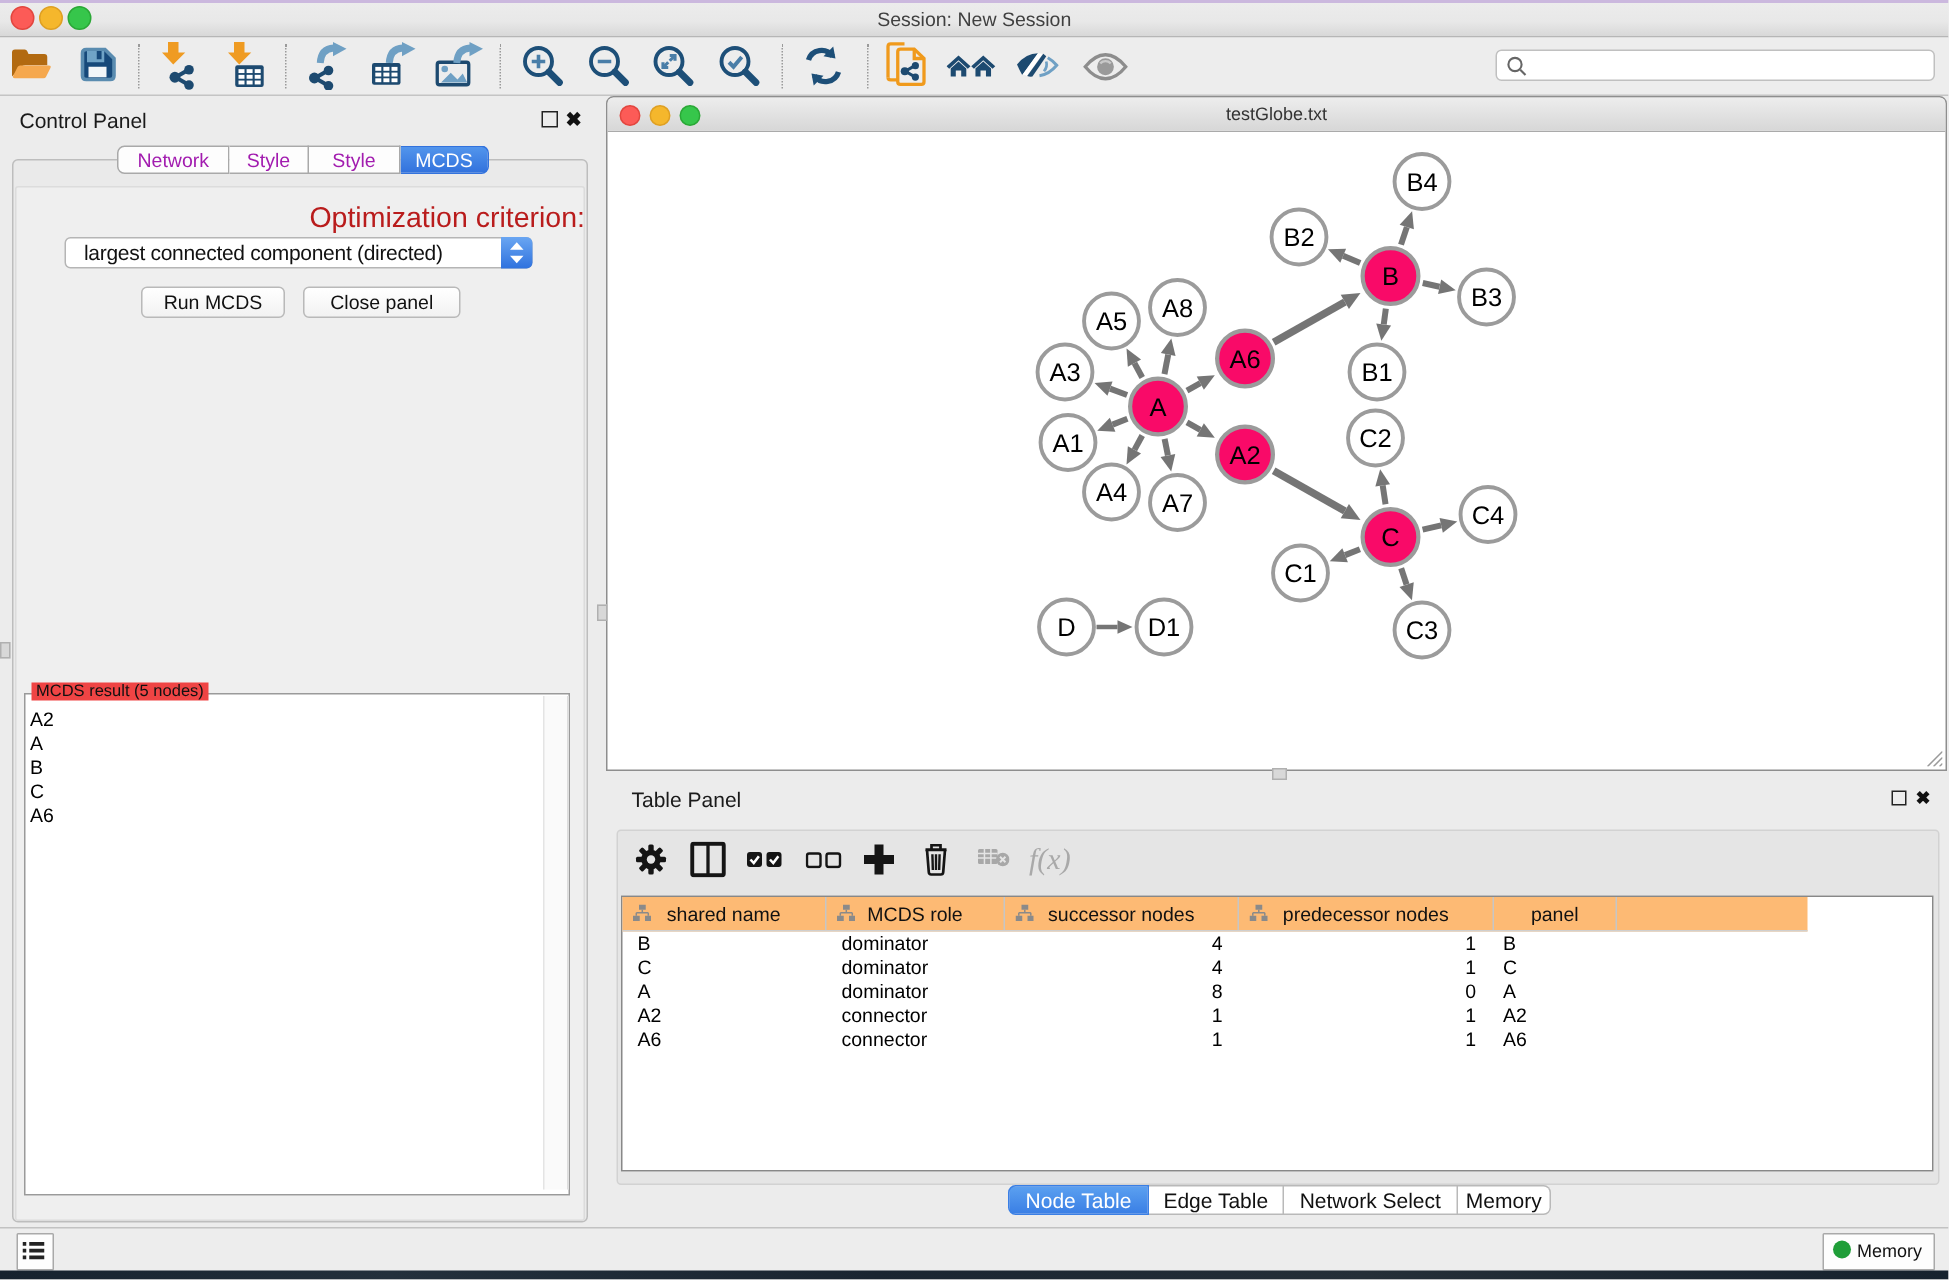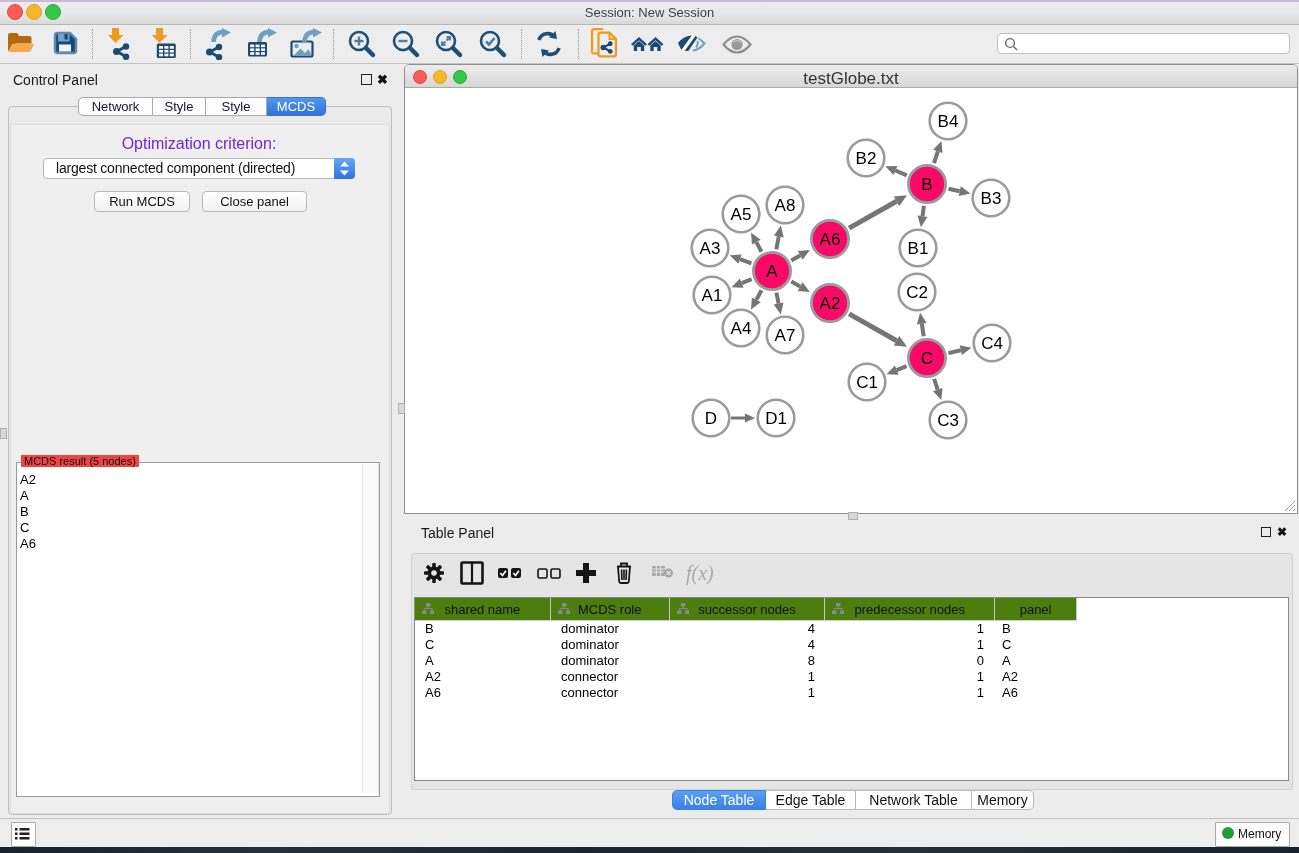--- a/index.html
+++ b/index.html
@@ -12,45 +12,45 @@
 .toolbar{left:0;top:25px;width:1299px;height:38px;background:#ededed;border-bottom:1px solid #c4c4c4}
 .sep{top:4px;height:30px;width:0;border-left:1px dotted #9a9a9a}
 .search{left:997px;top:33px;width:291px;height:19px;background:#fff;border:1px solid #c0c0c0;border-radius:4px}
 
 .cp-title{left:13px;top:72px;font-size:14px;color:#1a1a1a}
 .winbtn-sq{width:9px;height:9px;border:1.6px solid #222}
 .winbtn-x{font-size:13px;font-weight:bold;color:#111;line-height:11px}
 .cp-box{left:8px;top:106px;width:382px;height:707px;border:1px solid #bdbdbd;border-radius:4px;background:#eaeaea}
 .cp-inner{left:10px;top:124px;width:378px;height:688px;background:#efefef;border:1px solid #dcdcdc;border-radius:2px}
 .tabs{left:78px;top:97px;height:19px;display:flex;font-size:13px}
-.tab{background:#fdfdfd;border:1px solid #a9a9a9;border-left:none;display:flex;align-items:center;justify-content:center;color:#0f172a}
+.tab{background:#fdfdfd;border:1px solid #a9a9a9;border-left:none;display:flex;align-items:center;justify-content:center;color:#a21caf}
 .tab.first{border-left:1px solid #a9a9a9;border-radius:5px 0 0 5px}
 .tab.sel{background:linear-gradient(#5295ec,#3272dd);color:#fff;border-color:#3272dd;border-radius:0 5px 5px 0}
-.optlab{left:8px;top:135px;width:382px;text-align:center;font-size:16px;color:#6d28d9}
+.optlab{left:8px;top:135px;width:382px;text-align:right;font-size:19px;color:#b91c1c}
 .dd{left:43px;top:158px;width:310px;height:19px;background:#fff;border:1px solid #b5b5b5;border-radius:4px;font-size:14px;letter-spacing:-0.2px;color:#111;line-height:19px}
 .dd-step{right:-1px;top:-1px;width:21px;height:21px;border-radius:0 4px 4px 0;background:linear-gradient(#6aa6f2,#2f72de)}
 .btn{height:19px;background:linear-gradient(#ffffff,#f2f2f2);border:1px solid #b9b9b9;border-radius:4px;font-size:13px;color:#111;display:flex;align-items:center;justify-content:center}
 .fieldset{left:16px;top:462px;width:362px;height:333px;border:1px solid #9a9a9a;background:#fff}
 .legend{left:21px;top:455px;background:#ef4444;padding:0 3px;font-size:11px;color:#111}
 .mcds-list{left:20px;top:472px;font-size:13px;line-height:16px;color:#000}
 .scrolltrack{background:#fafafa;border-left:1px solid #e4e4e4;border-right:1px solid #ddd}
 
 .statusbar{left:0;top:818px;width:1299px;height:29px;background:#ededed;border-top:1px solid #c2c2c2}
 .desktop{left:0;top:847px;width:1299px;height:6px;background:linear-gradient(90deg,#16222e,#23303c 20%,#1a2531 45%,#252f38 70%,#16222e)}
 .sbtn{background:#fdfdfd;border:1px solid #a9a9a9;border-radius:1px}
 
 .netwin{left:404px;top:64px;width:892px;height:448px;border:1px solid #8e8e8e;border-radius:5px 5px 0 0;background:#fff}
 .netbar{left:0;top:0;width:100%;height:22px;background:linear-gradient(#ededed,#d7d7d7);border-bottom:1px solid #aaa;border-radius:4px 4px 0 0}
 .nl{width:12px;height:12px;border-radius:50%;top:5px}
-.nettitle{top:4px;width:100%;text-align:center;font-size:17px;color:#333}
+.nettitle{top:4px;width:100%;text-align:center;font-size:12px;color:#333}
 
 .tp-title{left:421px;top:525px;font-size:14px;color:#1a1a1a}
 .tp-box{left:411px;top:553px;width:880px;height:235px;background:#e5e5e5;border:1px solid #d2d2d2;border-radius:3px}
 .table-area{left:414px;top:597px;width:873px;height:182px;background:#fff;border:1px solid #888}
-.thead{left:0;top:0;width:662px;height:22px;background:#4d7c0f;border-bottom:1px solid #cfcfcf;display:flex;font-size:13px;color:#111}
+.thead{left:0;top:0;width:790px;height:22px;background:#fdba74;border-bottom:1px solid #cfcfcf;display:flex;font-size:13px;color:#111}
 .th{display:flex;align-items:center;justify-content:center;position:relative;height:22px;border-right:1px solid #c6c6c6}
 .trow{position:absolute;font-size:13px;color:#000;height:16px;line-height:16px}
 .bt-tabs{left:672px;top:790px;height:20px;display:flex;font-size:14px}
 .bt{background:#fff;border:1px solid #b9b9b9;border-left:none;display:flex;align-items:center;justify-content:center;color:#111}
 .bt.first{border-left:1px solid #b9b9b9;border-radius:5px 0 0 5px}
 .bt.last{border-radius:0 5px 5px 0}
 .bt.sel{background:linear-gradient(#5ba0f0,#3a7fe5);color:#fff;border-color:#3a7fe5}
 </style></head>
 <body>
 <div class="abs titlebar"></div>
@@ -505,15 +505,15 @@
 <div class="trow" style="left:587px;top:71px">A2</div>
 <div class="trow" style="left:10px;top:87px">A6</div>
 <div class="trow" style="left:146px;top:87px">connector</div>
 <div class="trow" style="left:254px;top:87px;width:146px;text-align:right">1</div>
 <div class="trow" style="left:409px;top:87px;width:160px;text-align:right">1</div>
 <div class="trow" style="left:587px;top:87px">A6</div>
 </div>
 <div class="abs bt-tabs">
  <div class="bt first sel" style="width:92px">Node Table</div>
  <div class="bt" style="width:89px">Edge Table</div>
- <div class="bt" style="width:115px">Network Table</div>
+ <div class="bt" style="width:115px">Network Select</div>
  <div class="bt last" style="width:61px">Memory</div>
 </div>
 
 </body></html>

